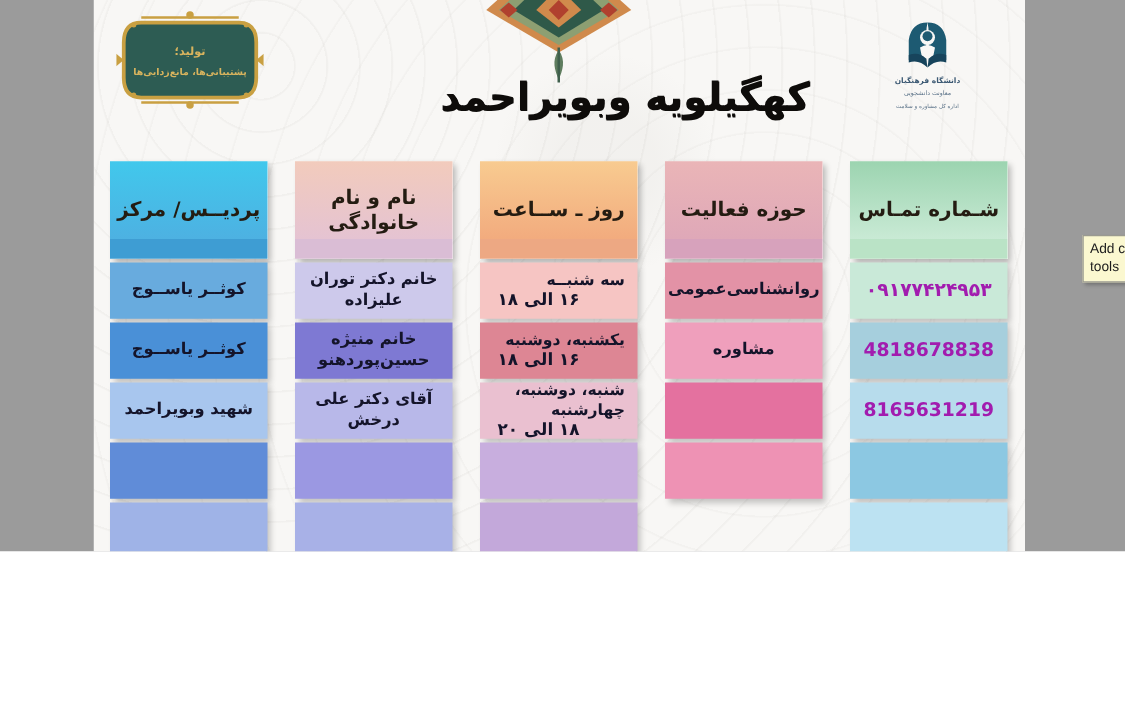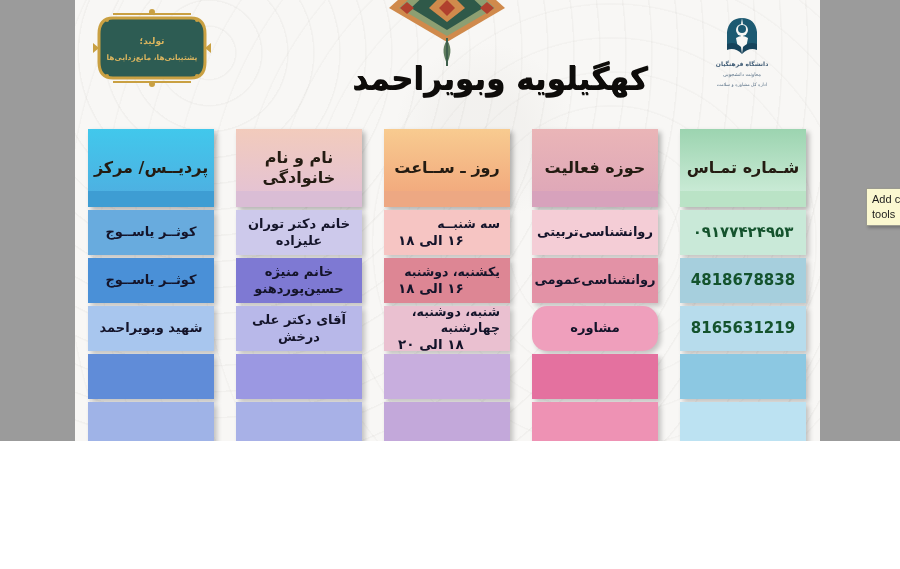--- a/index.html
+++ b/index.html
@@ -21,21 +21,21 @@
   .uni-logo{position:absolute;left:636px;top:14px;}
   
   .tablewrap{position:absolute;left:13px;top:129px;display:flex;flex-direction:row-reverse;gap:22px;}
   .col{width:126px;display:flex;flex-direction:column;gap:3px;}
   .hdr{height:78px;display:flex;align-items:center;justify-content:center;text-align:center;
        font-weight:bold;font-size:16px;color:#241c12;box-shadow:3px 3px 5px rgba(0,0,0,0.28);
        padding:0 4px;box-sizing:border-box;line-height:1.25;}
   .cell{height:45px;display:flex;flex-direction:column;align-items:center;justify-content:center;
         font-weight:bold;font-size:13px;color:#14142a;text-align:center;
         box-shadow:3px 3px 5px rgba(0,0,0,0.22);padding:1px 4px;box-sizing:border-box;line-height:1.25;}
-  .cell.phone{font-size:15px;color:#14532d;}
+  .cell.phone{font-size:15px;color:#a21caf;}
   .cell .l1{width:100%;text-align:right;padding-right:6px;box-sizing:border-box;font-size:12.5px;}
   .cell .l2{width:100%;text-align:left;padding-left:10px;box-sizing:border-box;font-size:13.5px;}
   
   .tooltip{position:absolute;left:866px;top:188px;width:78px;background:#fbf8d0;border:1px solid #9a9a90;
            padding:3px 5px;font-family:"Liberation Sans",sans-serif;font-size:11px;color:#1c1c1c;
            line-height:1.35;box-shadow:2px 2px 3px rgba(0,0,0,0.25);box-sizing:border-box;}
   
   .statusbar{position:absolute;left:0;top:545px;height:18px;background:#57524e;display:flex;
              align-items:center;padding:0 9px 0 5px;border-top-right-radius:2px;
              font-family:"Liberation Sans",sans-serif;font-size:12px;font-weight:bold;font-style:italic;}
@@ -121,23 +121,22 @@
             </div>
             <div class="cell" style="background: rgb(234, 192, 208);">
               <div class="l1">شنبه، دوشنبه، چهارشنبه</div>
               <div class="l2">۱۸ الی ۲۰</div>
             </div>
             <div class="cell" style="background: rgb(200, 174, 222);"></div>
             <div class="cell" style="background: rgb(195, 168, 218);"></div>
           </div>
           <div class="col">
             <div class="hdr" style="background: linear-gradient(rgb(234, 181, 183) 0%, rgb(223, 168, 184) 80%, rgb(215, 162, 188) 80%, rgb(215, 162, 188) 100%);">حوزه فعالیت</div>
-            <div class="cell" style="background: rgb(244, 205, 214);">روانشناسی‌تربیتی</div>
             <div class="cell" style="background: rgb(227, 146, 166);">روانشناسی‌عمومی</div>
-            <div class="cell" style="background: rgb(239, 159, 188); border-radius: 15px;">مشاوره</div>
+            <div class="cell" style="background: rgb(239, 159, 188);">مشاوره</div>
             <div class="cell" style="background: rgb(228, 113, 159);"></div>
             <div class="cell" style="background: rgb(238, 146, 180);"></div>
           </div>
           <div class="col">
             <div class="hdr" style="background: linear-gradient(rgb(156, 212, 176) 0%, rgb(201, 234, 213) 80%, rgb(186, 227, 198) 80%, rgb(186, 227, 198) 100%);">شـماره تمـاس</div>
             <div class="cell phone" style="background: rgb(201, 233, 216);">۰۹۱۷۷۴۲۴۹۵۳</div>
             <div class="cell phone" style="background: rgb(166, 207, 221);">4818678838</div>
             <div class="cell phone" style="background: rgb(183, 220, 236);">8165631219</div>
             <div class="cell phone" style="background: rgb(140, 200, 226);"></div>
             <div class="cell phone" style="background: rgb(188, 226, 242);"></div>

